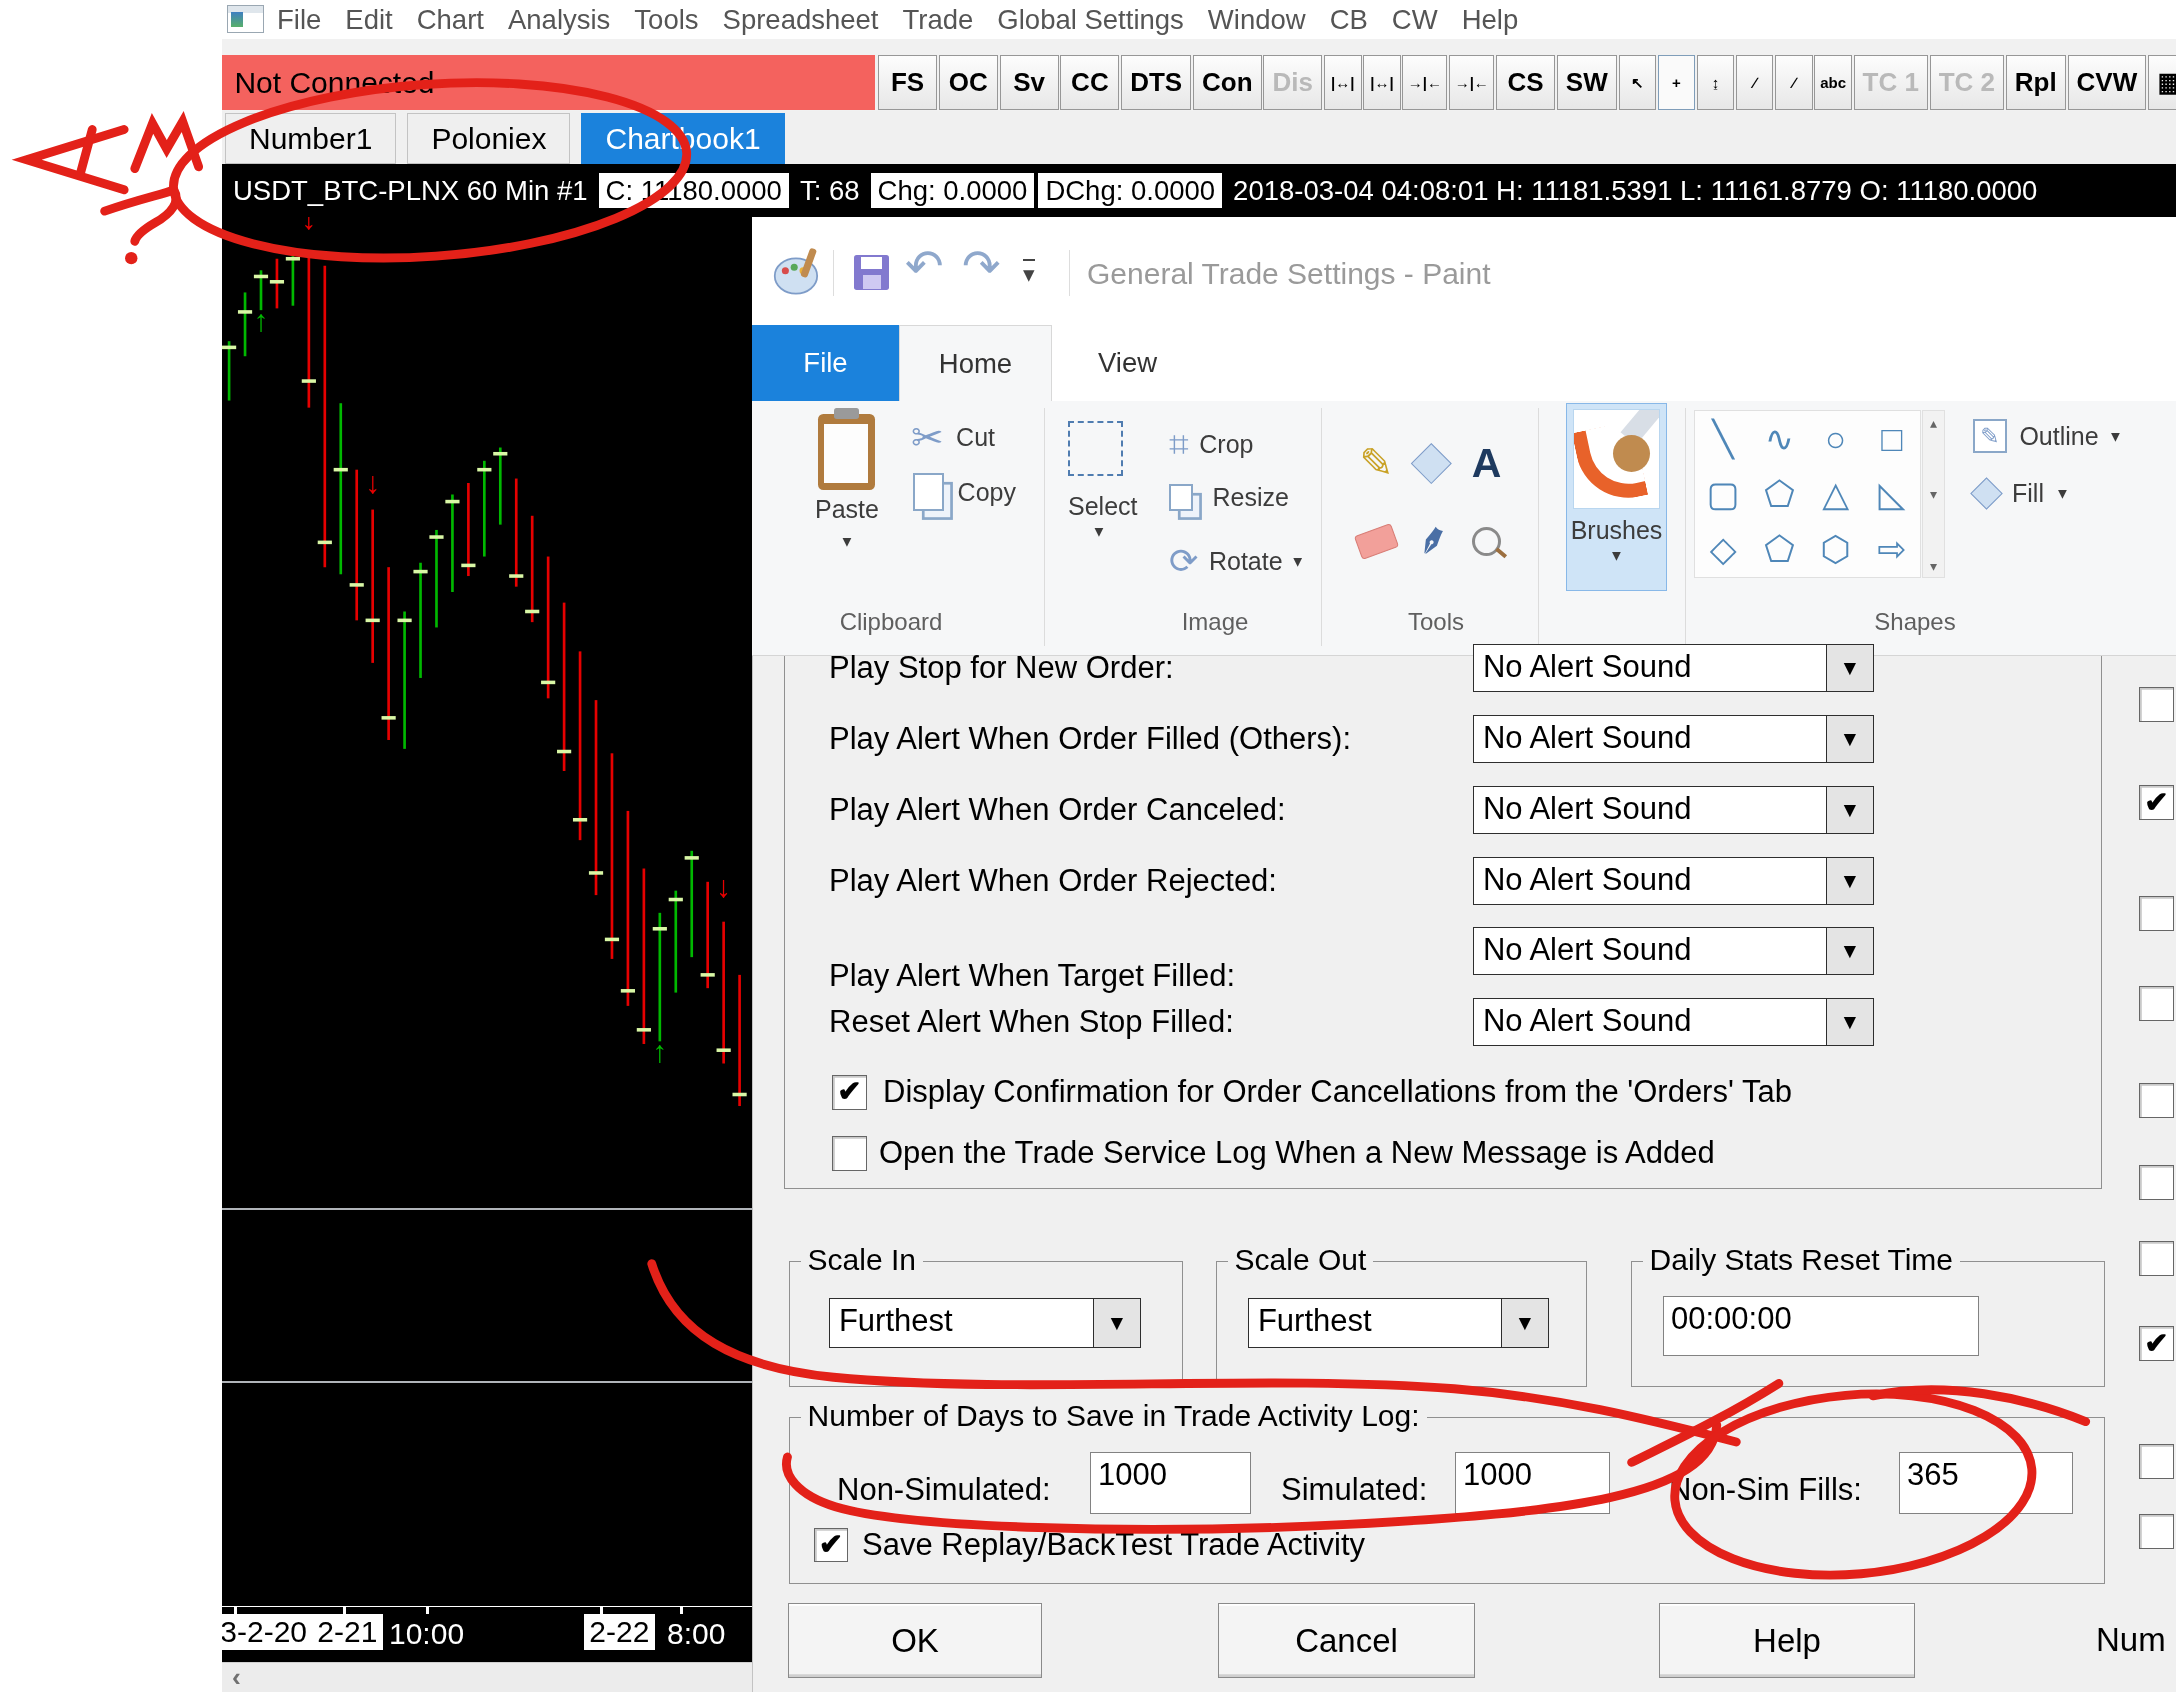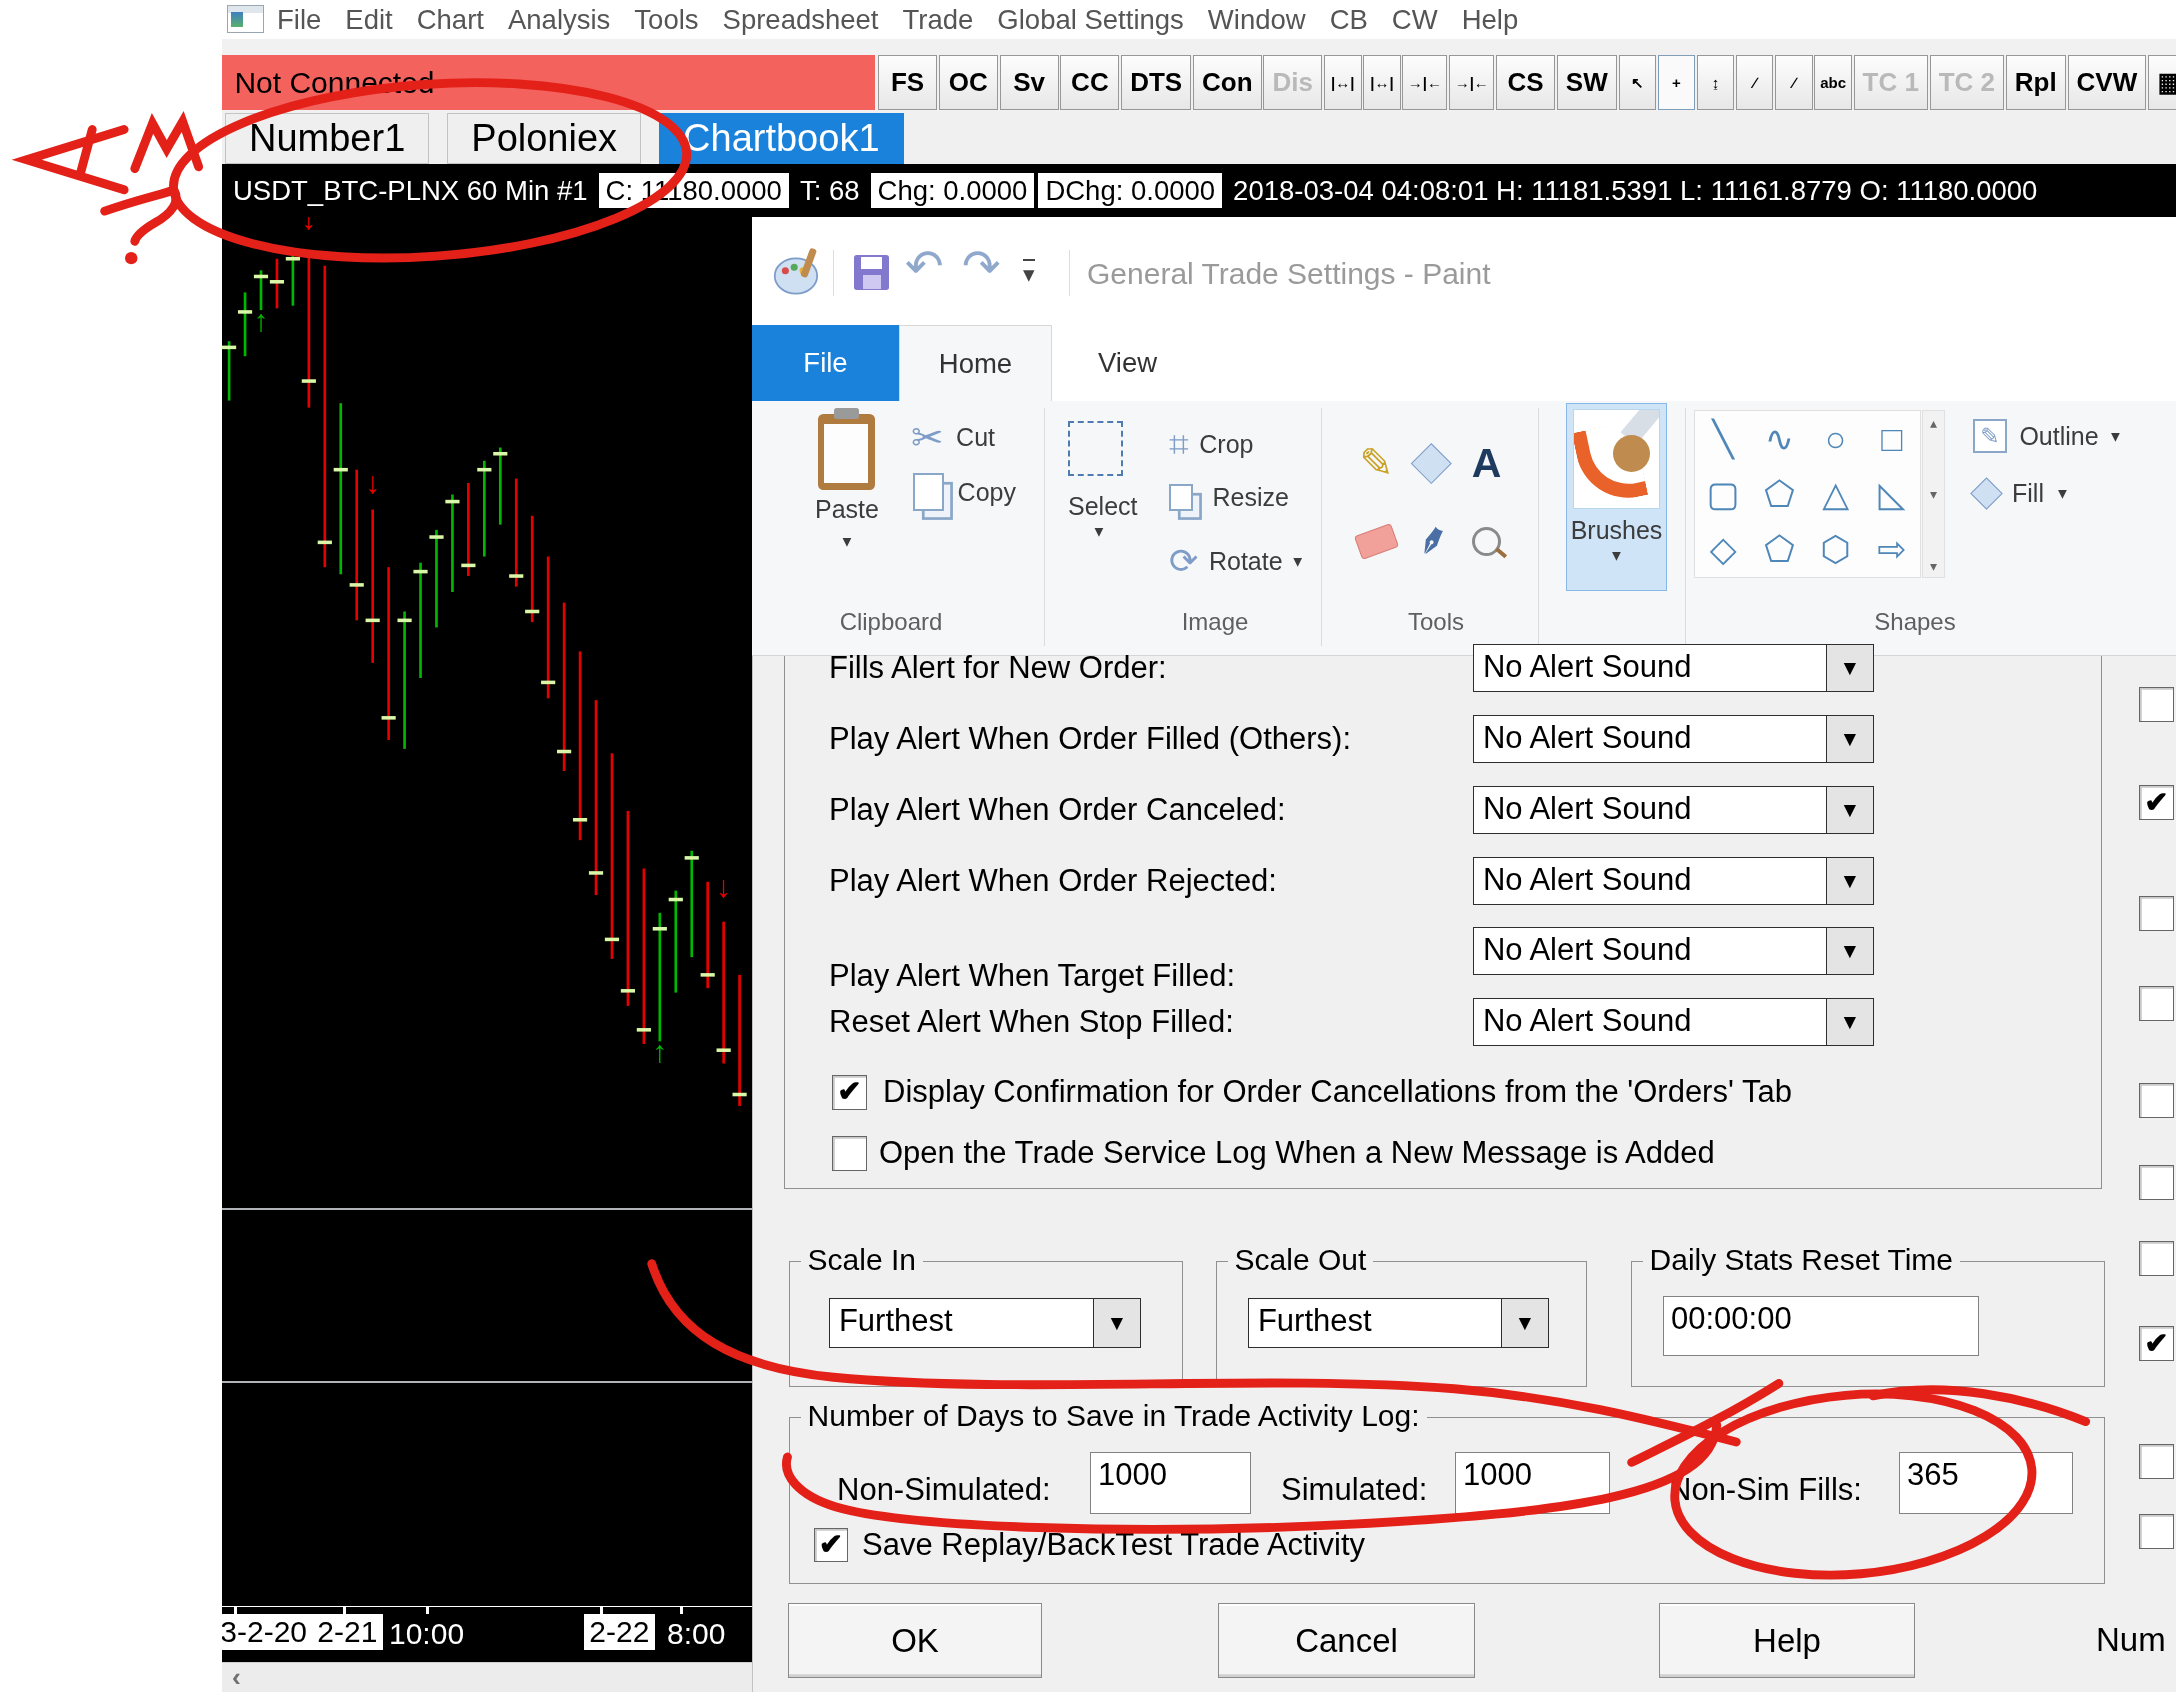--- a/index.html
+++ b/index.html
@@ -22,21 +22,21 @@
   .tbtn{min-width:41px;padding:0 8px;margin-right:1.8px;background:linear-gradient(#fdfdfd,#e7e7e7);
     border:0.9px solid #979797;display:flex;align-items:center;justify-content:center;
     font-weight:bold;font-size:26px;white-space:nowrap}
   .tbtn.sm{min-width:26.6px;padding:0 4.4px;font-size:15px}
   .tbtn.dis{color:#b9b9b9}
   .tbtn.act{background:#fafafa;border-color:#7f9db9}
   
   #tabs-row{left:222px;top:111px;width:1955px;height:53px;background:#f0f0f0}
   #book-tabs{left:225px;top:113px;height:51px;display:flex}
   .btab{padding:0 23px;border:0.9px solid #c3c3c3;background:#efefef;display:flex;align-items:center;
-    font-size:38px;margin-right:18px}
+    font-size:30px;margin-right:11px}
   .btab.act{background:var(--blue);color:#fff;border-color:var(--blue)}
   
   #title-bar{left:222px;top:164px;width:1955px;height:53px;background:#000;display:flex;
     align-items:center;overflow:hidden;white-space:nowrap}
   .seg{font-size:27.5px;padding:1.8px 7px;margin-left:4px}
   .seg.b{color:#fff;background:#000}
   .seg.w{color:#000;background:#fff}
   
   #chart{left:222px;top:217px;width:530px;height:1389px;background:#000}
   .gline{left:222px;width:530px;height:1.8px;background:#cfd4d9;opacity:.85}
@@ -394,21 +394,21 @@
 </div>
 <div class="abs" style="left:1975px;top:479px;display:flex;gap:14px;align-items:center">
   <span class="diamond" style="width:21px;height:21px"></span>
   <span class="rlabel">Fill</span>
   <span class="caret">▾</span>
 </div>
 <div class="glabel" style="left:1782px">Shapes</div>
 
 <div class="abs gbox" style="left:784px;top:656px;width:1316px;height:532px;border-top:none"></div>
 <div class="abs" id="alert-rows">
-    <div class="abs dlabel" style="left: 829px; top: 644px; height: 48px;">Fills Alert for New Order:</div>
+    <div class="abs dlabel" style="left: 829px; top: 644px; height: 48px;">Play Stop for New Order:</div>
     <div class="abs combo" style="left: 1473px; top: 644px; width: 401px; height: 48px;">
       <span class="ctext">No Alert Sound</span>
       <span class="carrow">▼</span>
     </div>
     <div class="abs dlabel" style="left: 829px; top: 715px; height: 48px;">Play Alert When Order Filled (Others):</div>
     <div class="abs combo" style="left: 1473px; top: 715px; width: 401px; height: 48px;">
       <span class="ctext">No Alert Sound</span>
       <span class="carrow">▼</span>
     </div>
     <div class="abs dlabel" style="left: 829px; top: 786px; height: 48px;">Play Alert When Order Canceled:</div>

